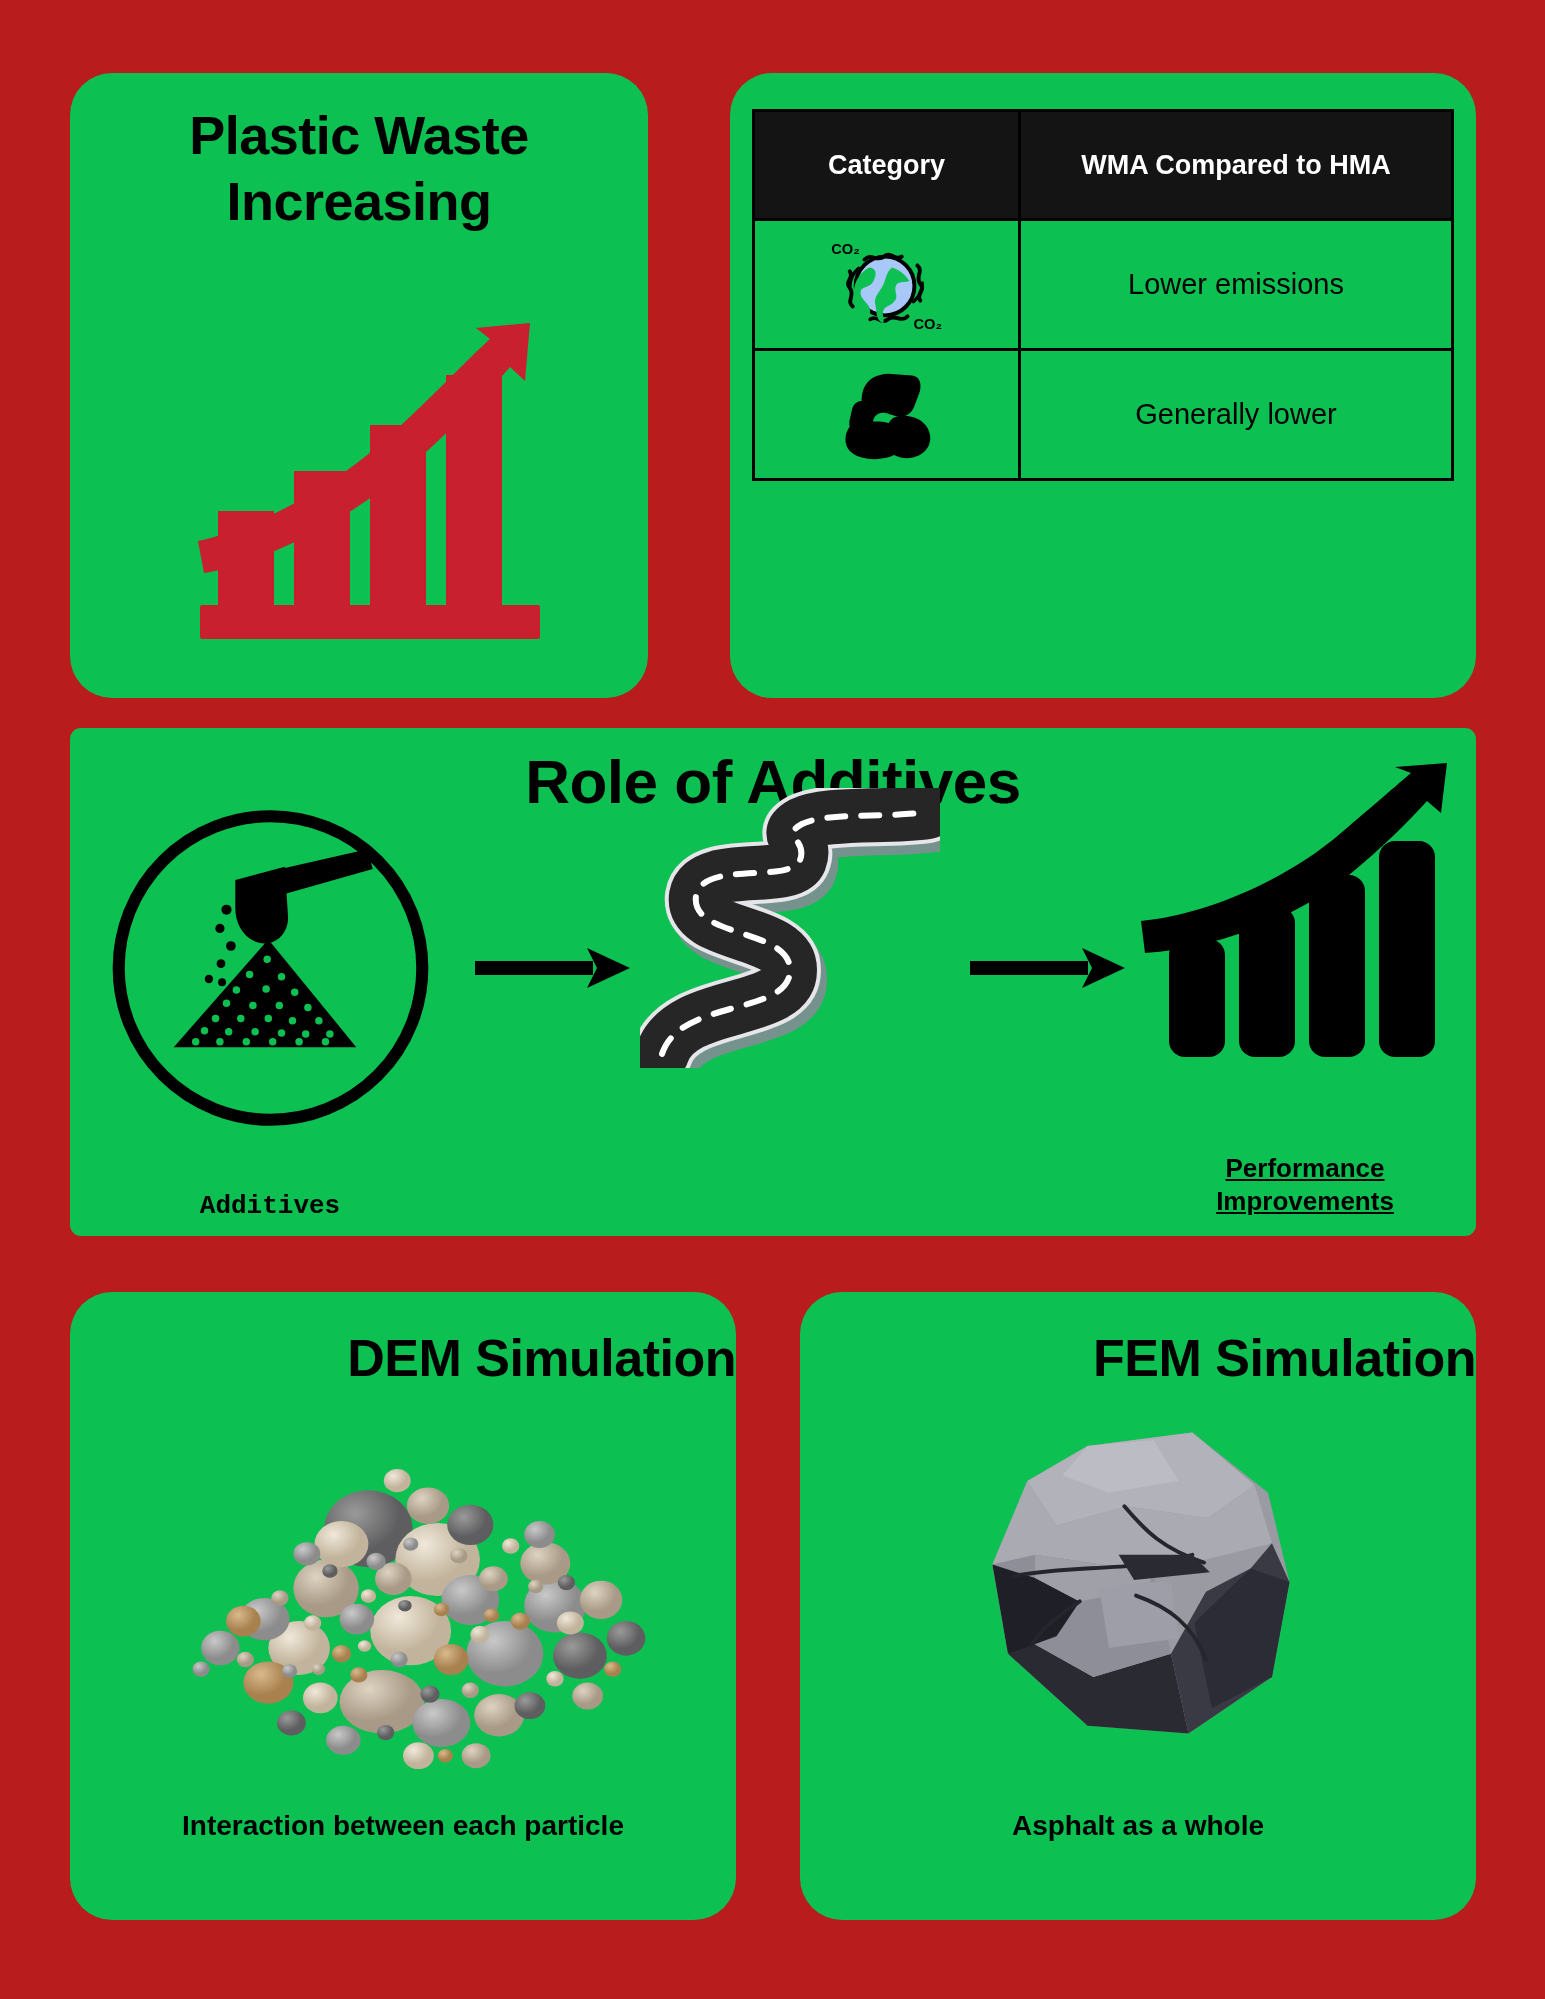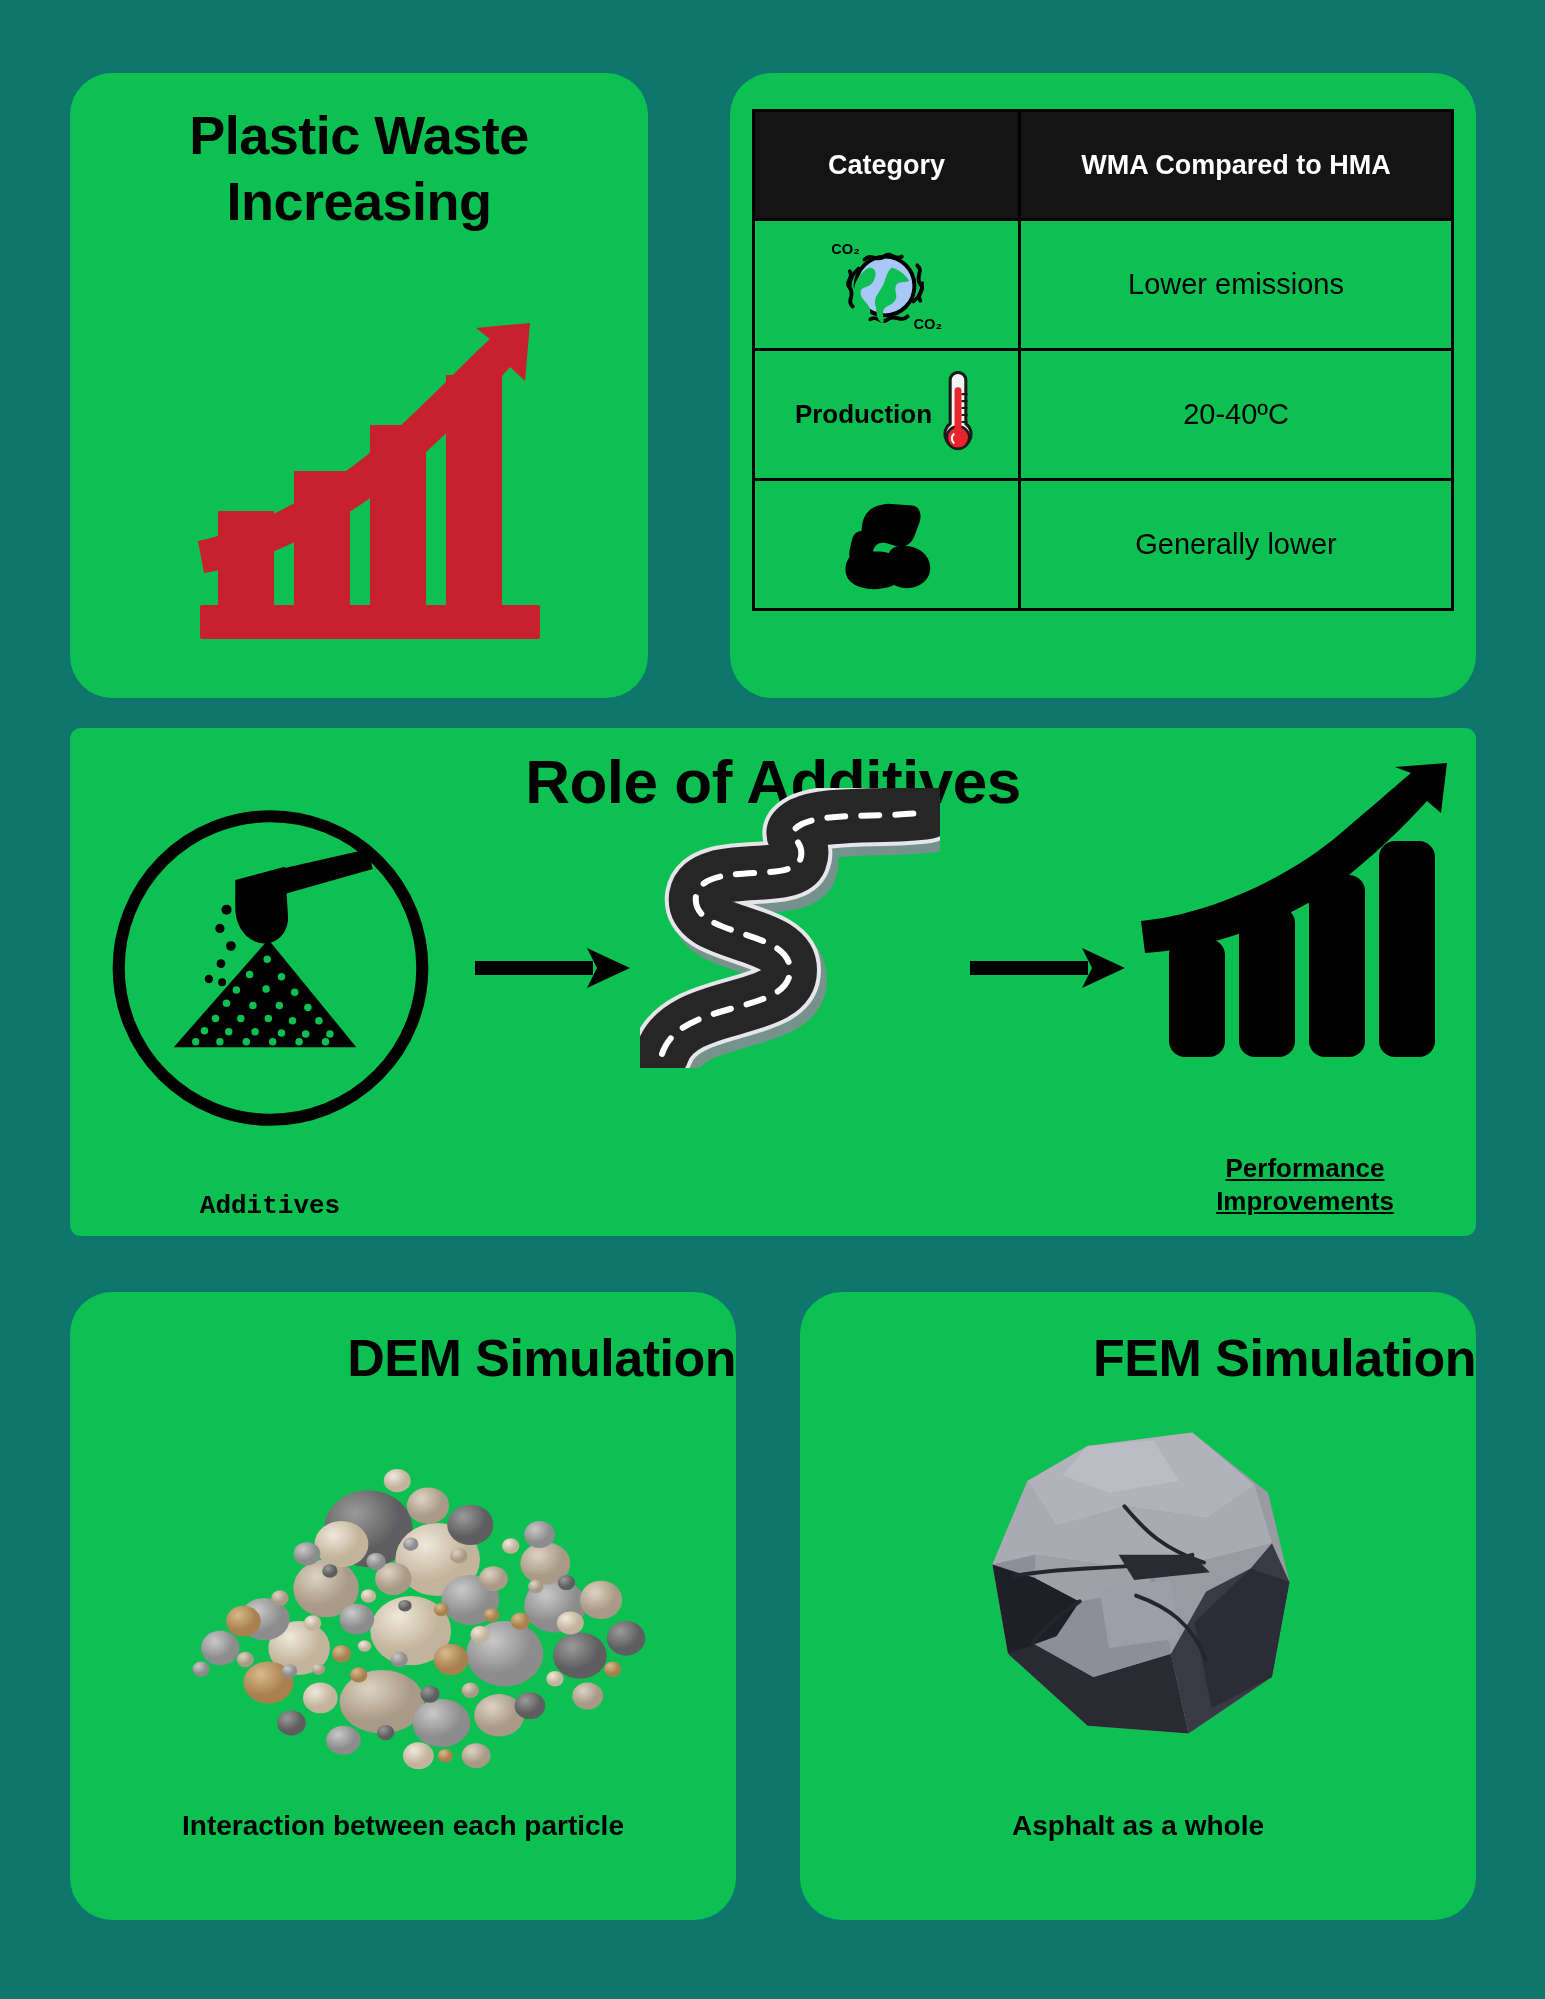--- a/index.html
+++ b/index.html
@@ -5,21 +5,21 @@
   * { box-sizing: border-box; margin: 0; padding: 0; }
   html, body {
     width: 1545px; height: 1999px;
     background: #9cc5ff;
     font-family: "Liberation Sans", sans-serif;
     overflow: hidden;
   }
   .page {
     position: relative;
     width: 1545px; height: 1999px;
-    background: #0f766e;
+    background: #b91c1c;
   }
   .card {
     position: absolute;
     background: #0cc052;
     border-radius: 42px;
   }
 
   
   #panel-plastic { left: 70px; top: 73px; width: 578px; height: 625px; }
   .plastic-title {
@@ -185,41 +185,20 @@
                            c-1 5 2 8 0 12 c-8-3-6-12-8-19 c-2-8 5-13 8-20 c3-6 3-13 9-18z"></path>
                 </g>
                 <text x="8" y="16" font-family="'Liberation Sans', sans-serif" font-size="15" font-weight="bold" fill="#000">CO₂</text>
                 <text x="92" y="93" font-family="'Liberation Sans', sans-serif" font-size="15" font-weight="bold" fill="#000">CO₂</text>
               </svg>
             </div>
           </td>
           <td>Lower emissions</td>
         </tr>
 
-        <tr>
-          <td class="cat-cell">
-            <div class="icon-wrap">
-              <span class="prod-label">Production</span>
-              <svg viewBox="0 0 46 100" width="40" height="88">
-                <path d="M14 10 a9 9 0 0 1 18 0 v50 a15 15 0 1 1 -18 0 z" fill="#f2f2f2" stroke="#1a1a1a" stroke-width="3.5"></path>
-                <circle cx="23" cy="76" r="13" fill="#e8252b" stroke="#1a1a1a" stroke-width="3"></circle>
-                <rect x="19" y="18" width="8" height="54" rx="4" fill="#e8252b"></rect>
-                <g stroke="#1a1a1a" stroke-width="2.4" stroke-linecap="round">
-                  <line x1="28" y1="26" x2="33" y2="26"></line>
-                  <line x1="28" y1="34" x2="33" y2="34"></line>
-                  <line x1="28" y1="42" x2="33" y2="42"></line>
-                  <line x1="28" y1="50" x2="33" y2="50"></line>
-                  <line x1="28" y1="58" x2="33" y2="58"></line>
-                </g>
-                <path d="M18 72 a7 7 0 0 0 0 10" fill="none" stroke="#fff" stroke-width="2.4" stroke-linecap="round"></path>
-              </svg>
-            </div>
-          </td>
-          <td>20-40ºC</td>
-        </tr>
 
         <tr>
           <td class="cat-cell">
             <div class="icon-wrap">
               <svg viewBox="0 0 110 98" width="104" height="92">
                 <g fill="#000">
                   <path d="M28 34 C28 16 38 6 56 5 L82 7 C90 8 92 16 90 24 L84 40
                            C80 50 72 52 64 50 L54 47 C46 45 40 50 40 58 L40 64
                            C40 72 33 76 26 74 C18 72 14 64 15 55 L18 42 C20 36 24 34 28 34 Z"></path>
                   <path d="M17 60 C10 66 8 80 16 88 C26 98 50 98 62 92 C70 88 72 80 70 72

